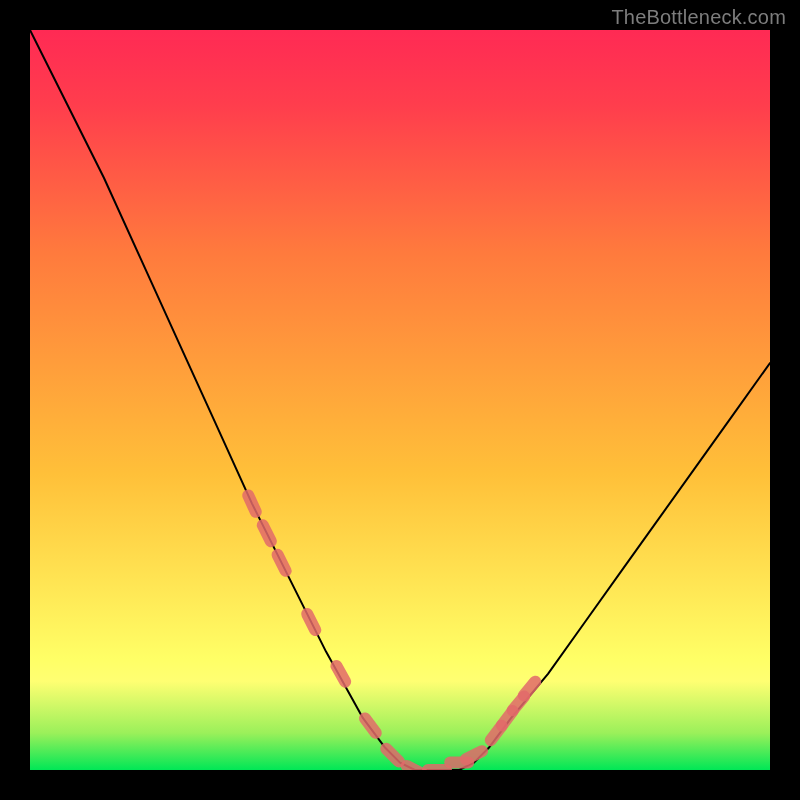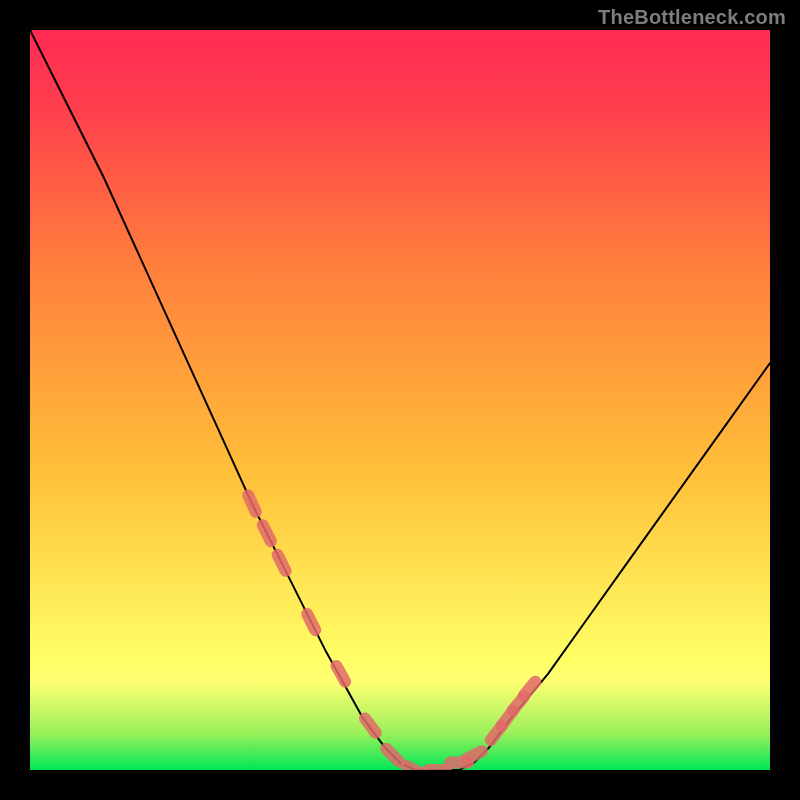--- a/index.html
+++ b/index.html
@@ -26,21 +26,21 @@
     width: 740px;
     height: 740px;
     
   }
   .watermark {
     position: absolute;
     top: 6px;
     right: 14px;
     color: #7d7d7d;
     font-size: 20px;
-    font-weight: 700;
+    font-weight: 400;
     letter-spacing: 0.2px;
     user-select: none;
   }
   svg {
     display: block;
   }
 </style>
 </head>
 <body>
 

